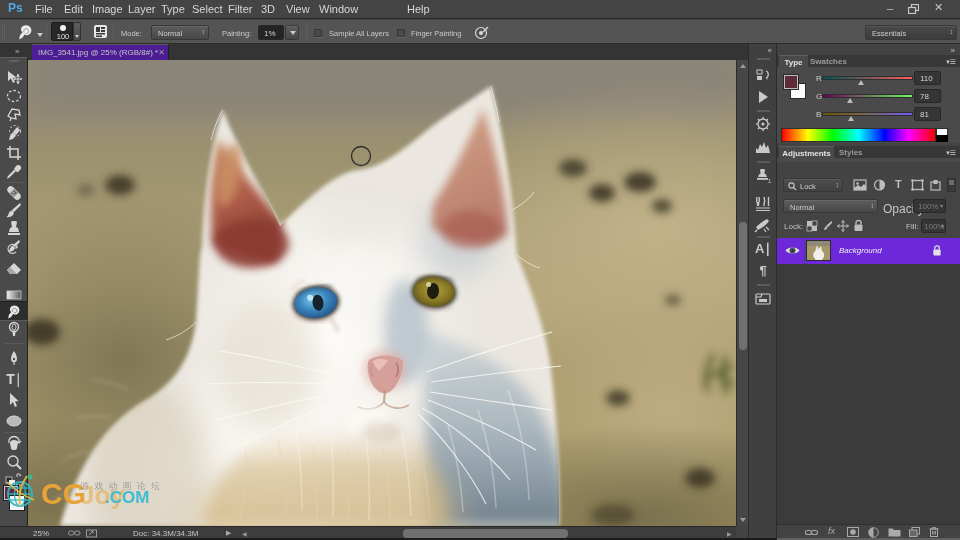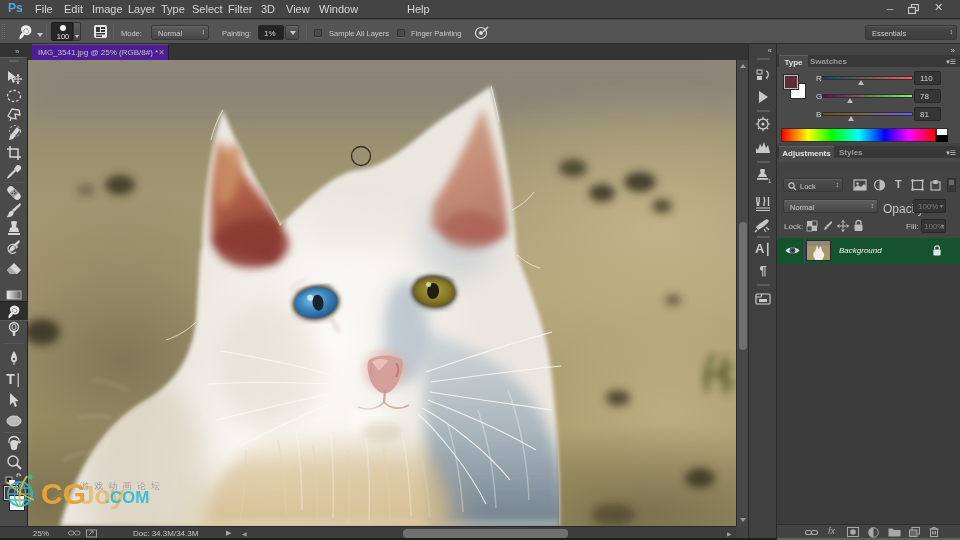--- a/index.html
+++ b/index.html
@@ -467,21 +467,21 @@
       <svg class="ic" style="left:76px;top:45px;" width="11" height="13" viewBox="0 0 11 13">
         <rect x="1.5" y="5.5" width="8" height="6.5" rx="1" fill="#bdbdbd"></rect>
         <path d="M3 5.5 L3 3.5 C3 0.8 8 0.8 8 3.5 L8 5.5" fill="none" stroke="#bdbdbd" stroke-width="1.4"></path>
       </svg>
       <div style="position:absolute;left:129px;top:48px;color:#c3c3c3;font-size:8px;">Fill:</div>
       <div class="valbox grayed" style="left:144px;top:45px;width:25px;height:14px;">
         <span style="position:absolute;left:2px;top:2px;">100%</span>
         <span style="position:absolute;right:1px;top:2px;font-size:6px;color:#888;">▾</span>
         </div>
 
-      <div style="position:absolute;left:0;top:64px;width:183px;height:26px;background:#14532d;">
+      <div style="position:absolute;left:0;top:64px;width:183px;height:26px;background:#6d28d9;">
         <svg style="position:absolute;left:8px;top:7px;" width="15" height="11" viewBox="0 0 15 11">
           <path d="M0.5 5.5 C3 1.5 12 1.5 14.5 5.5 C12 9.5 3 9.5 0.5 5.5 Z" fill="#dcdcdc"></path>
           <circle cx="7.5" cy="5.5" r="2.6" fill="#50647c" stroke="#333" stroke-width="0.8"></circle>
           <circle cx="7.5" cy="5.5" r="1.2" fill="#222"></circle>
         </svg>
         <div style="position:absolute;left:27px;top:0;width:1px;height:26px;background:#3e4d60;"></div>
         <div style="position:absolute;left:29px;top:2px;width:25px;height:21px;border:1px solid #2a2a2a;overflow:hidden;">
           <svg width="23" height="19" viewBox="0 0 23 19">
             <rect width="23" height="19" fill="#a5976a"></rect>
             <rect x="0" y="0" width="23" height="5" fill="#8d8878"></rect>

